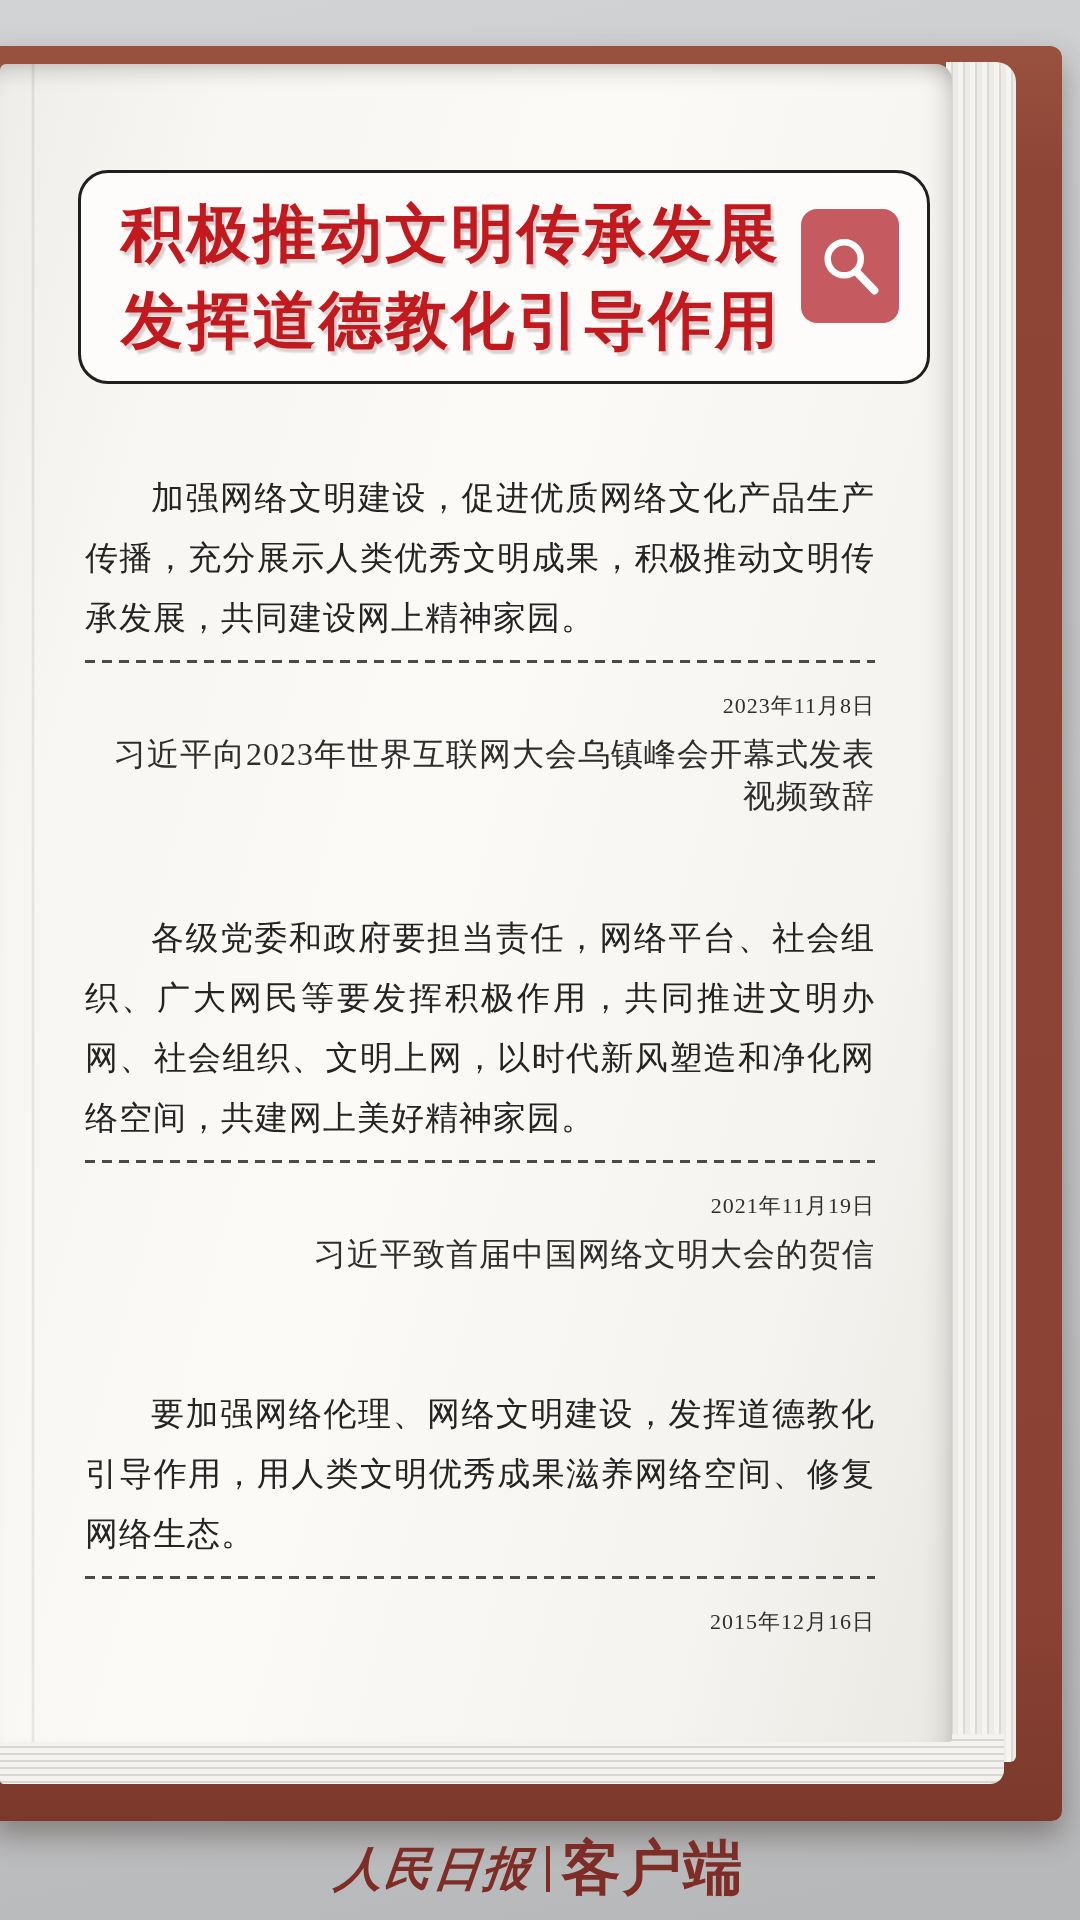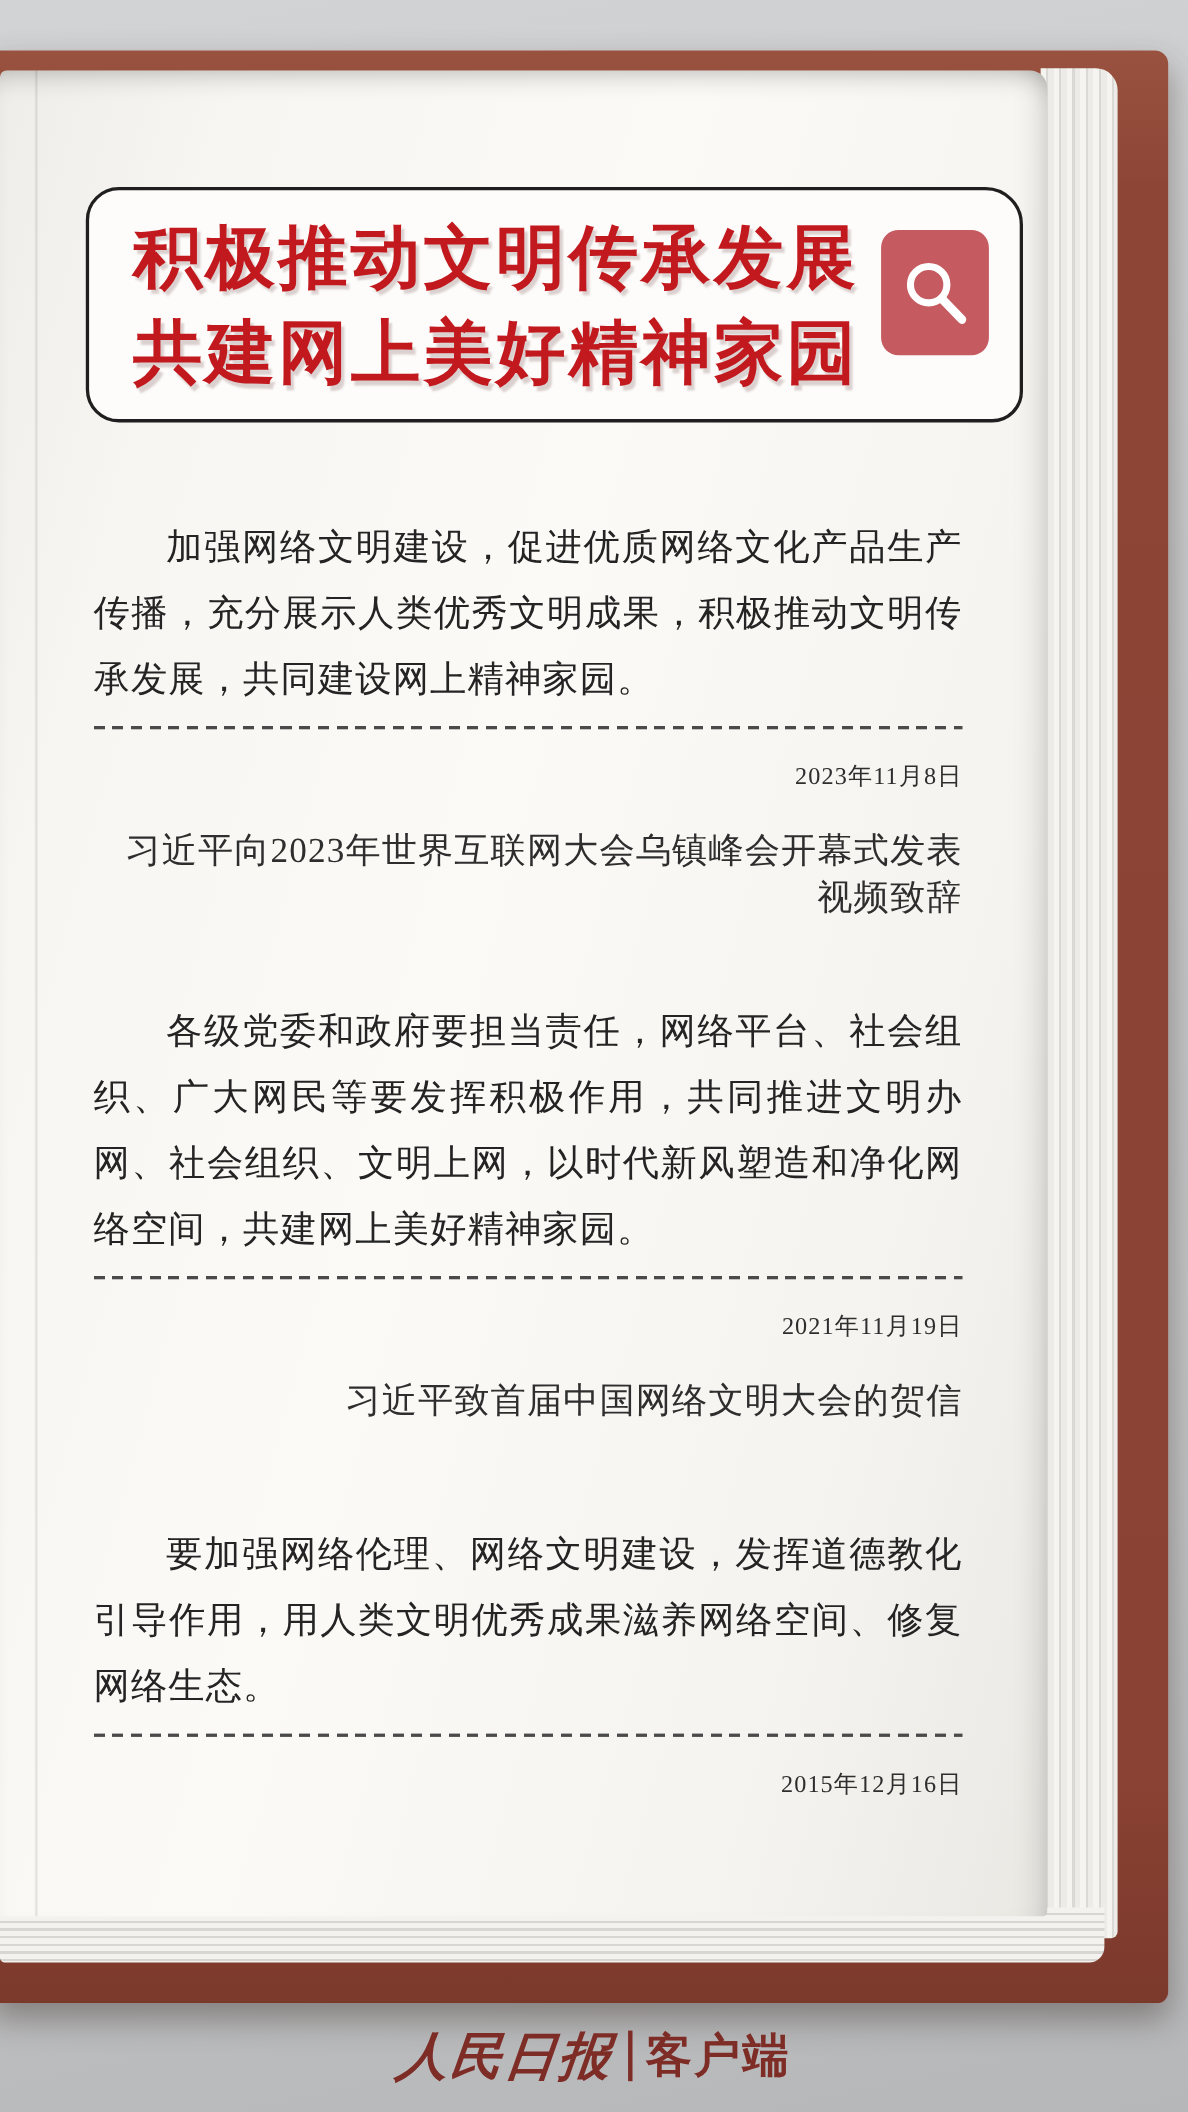--- a/index.html
+++ b/index.html
@@ -67,56 +67,56 @@
   }
   .dashes{
     margin-top:12px;height:3px;
     background:repeating-linear-gradient(90deg,#4a4a4a 0 10px,transparent 10px 17px);
   }
   .quote-date{
     margin-top:22px;font-size:22px;line-height:42px;color:#2e2e2e;
     text-align:right;letter-spacing:1px;
   }
   .quote-source{
-    margin-top:25px;font-size:32px;line-height:42px;color:#2e2e2e;
+    margin-top:6px;font-size:32px;line-height:42px;color:#2e2e2e;
     text-align:right;letter-spacing:1px;
   }
   
   .footer{
     position:absolute;left:0;top:1834px;width:100%;height:70px;z-index:4;
     display:flex;align-items:center;justify-content:center;color:#7d2c26;
   }
   .brand-script{
     font-family:"DejaVu Serif","Liberation Serif",serif;
     font-style:italic;font-weight:700;font-size:47px;letter-spacing:2px;
     transform:skewX(-6deg);
   }
   .brand-bar{width:4px;height:46px;background:#7d2c26;margin:0 12px 0 14px;}
   .brand-suffix{
     font-family:"Liberation Sans","DejaVu Sans",sans-serif;
-    font-weight:700;font-size:42px;letter-spacing:2px;
+    font-weight:700;font-size:59px;letter-spacing:2px;
   }
 </style>
 </head>
 <body>
 
 <div class="canvas">
 
   <div class="cover"></div>
   <div class="page-stack-right"></div>
   <div class="page-stack-bottom"></div>
 
   <div class="page">
     <div class="fold-line"></div>
   </div>
 
   <div class="title-card">
     <div class="title-lines">
       <div>积极推动文明传承发展</div>
-      <div>共建网上美好精神家园</div>
+      <div>发挥道德教化引导作用</div>
     </div>
     <div class="search-btn">
       <svg viewBox="0 0 100 100" fill="none">
         <circle cx="42" cy="40" r="23" stroke="#ffffff" stroke-width="9"></circle>
         <line x1="59" y1="58" x2="84" y2="84" stroke="#ffffff" stroke-width="11" stroke-linecap="round"></line>
       </svg>
     </div>
   </div>
 
   <section class="quote q1">

